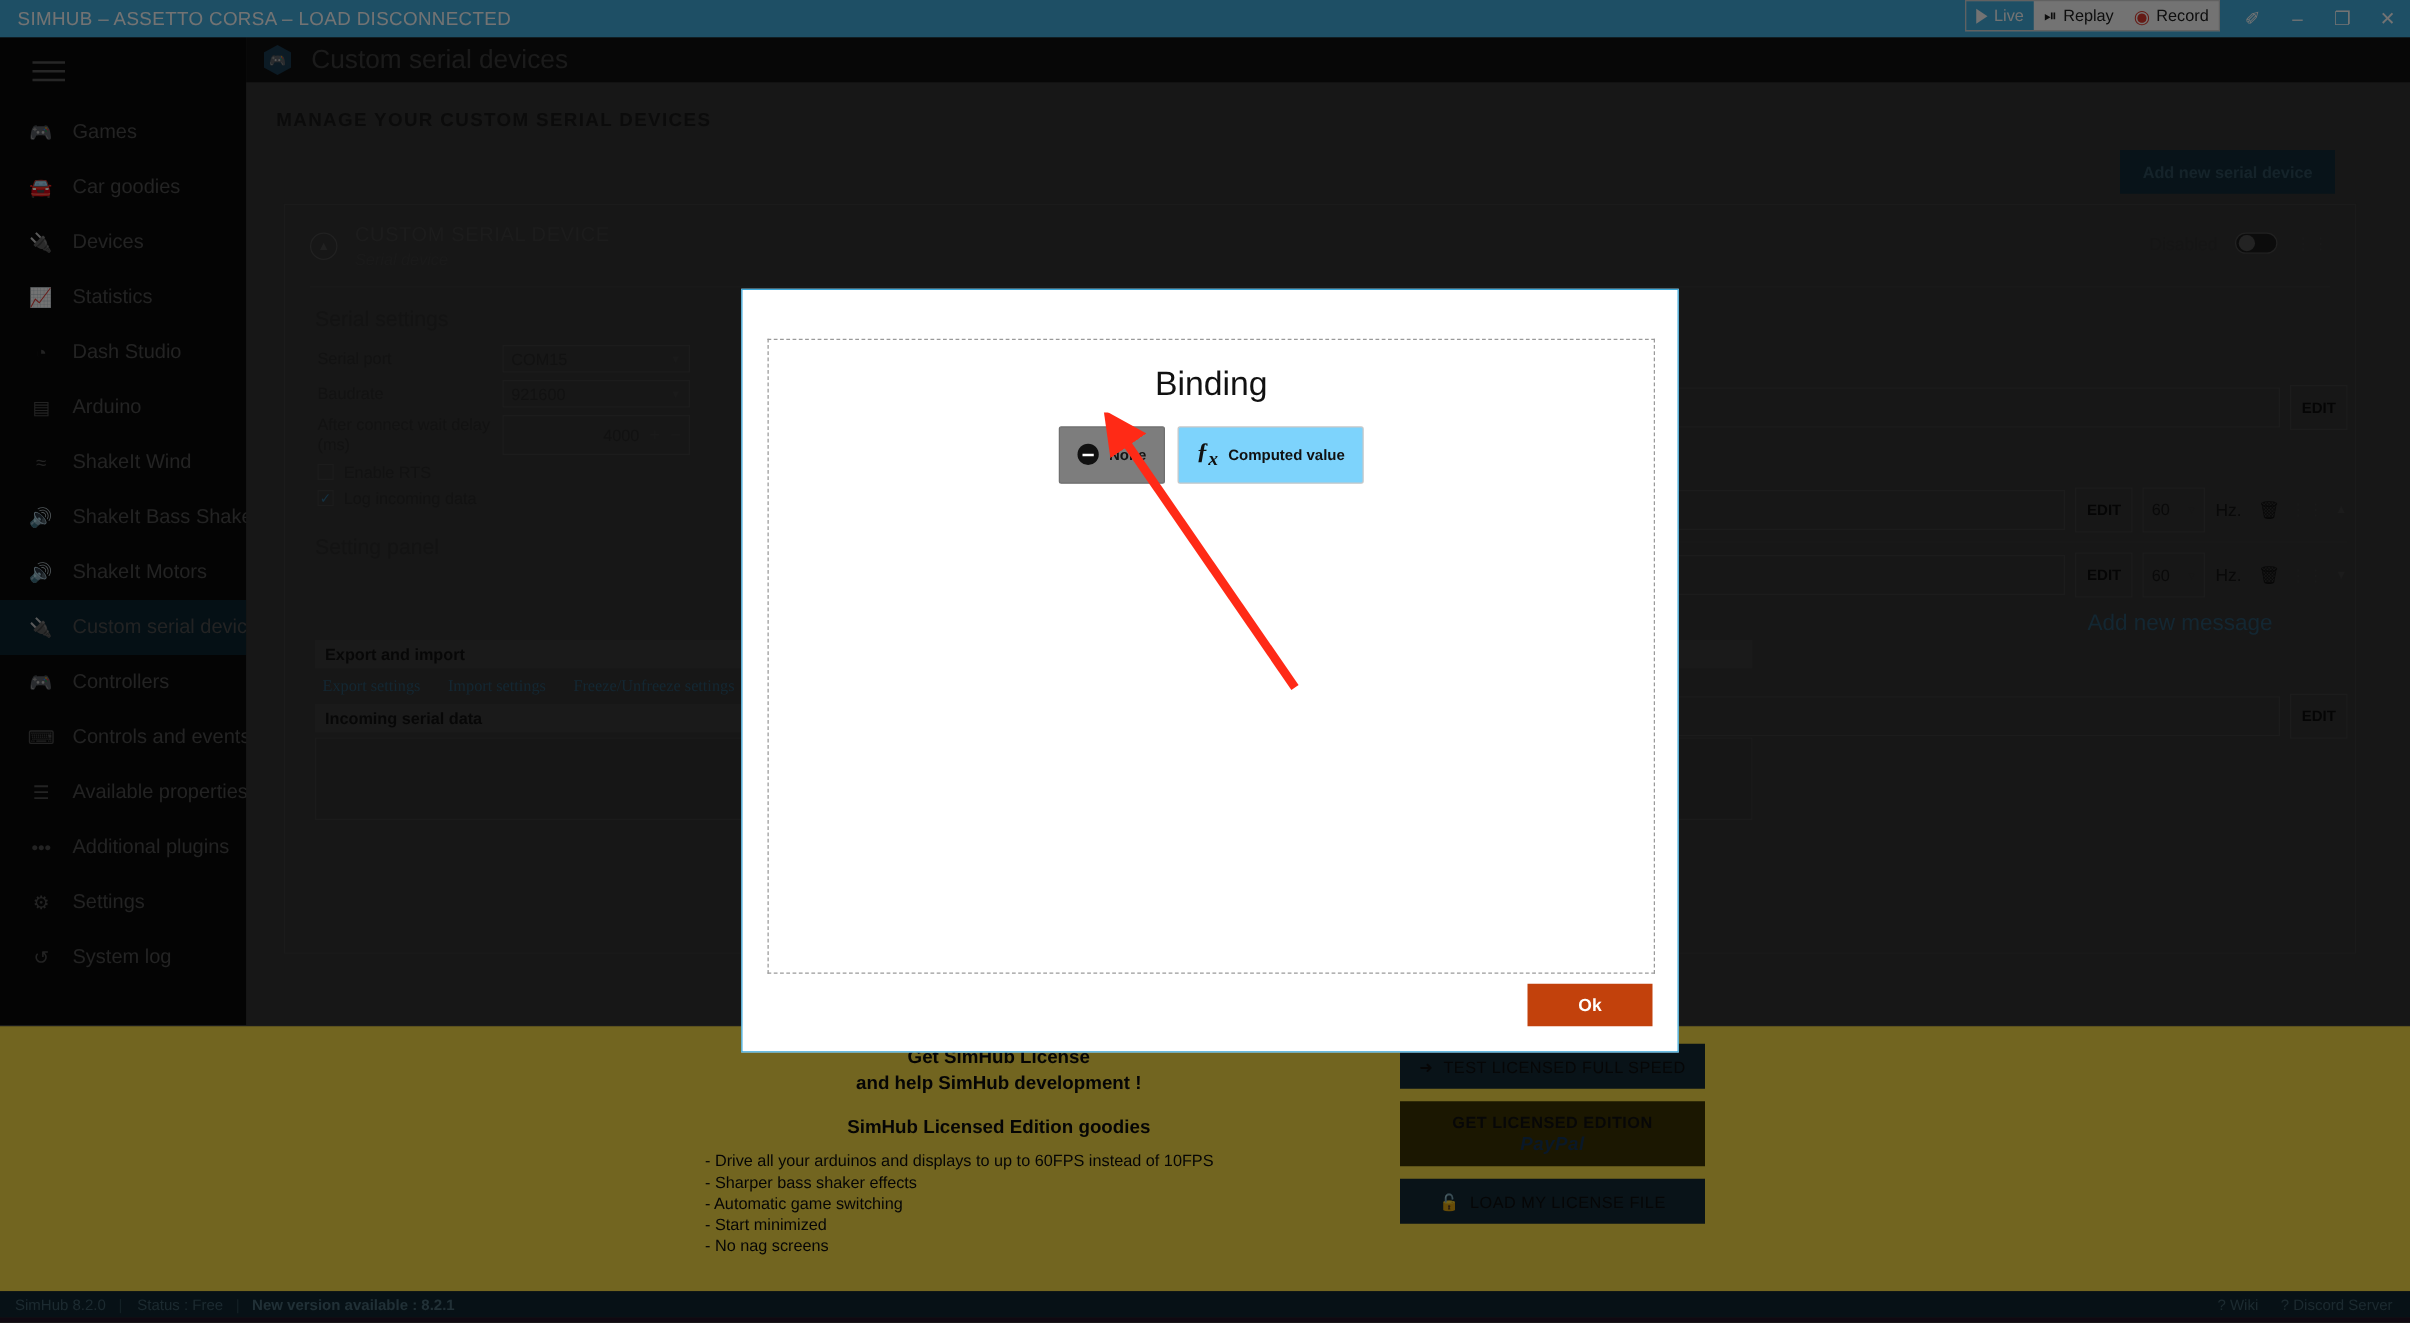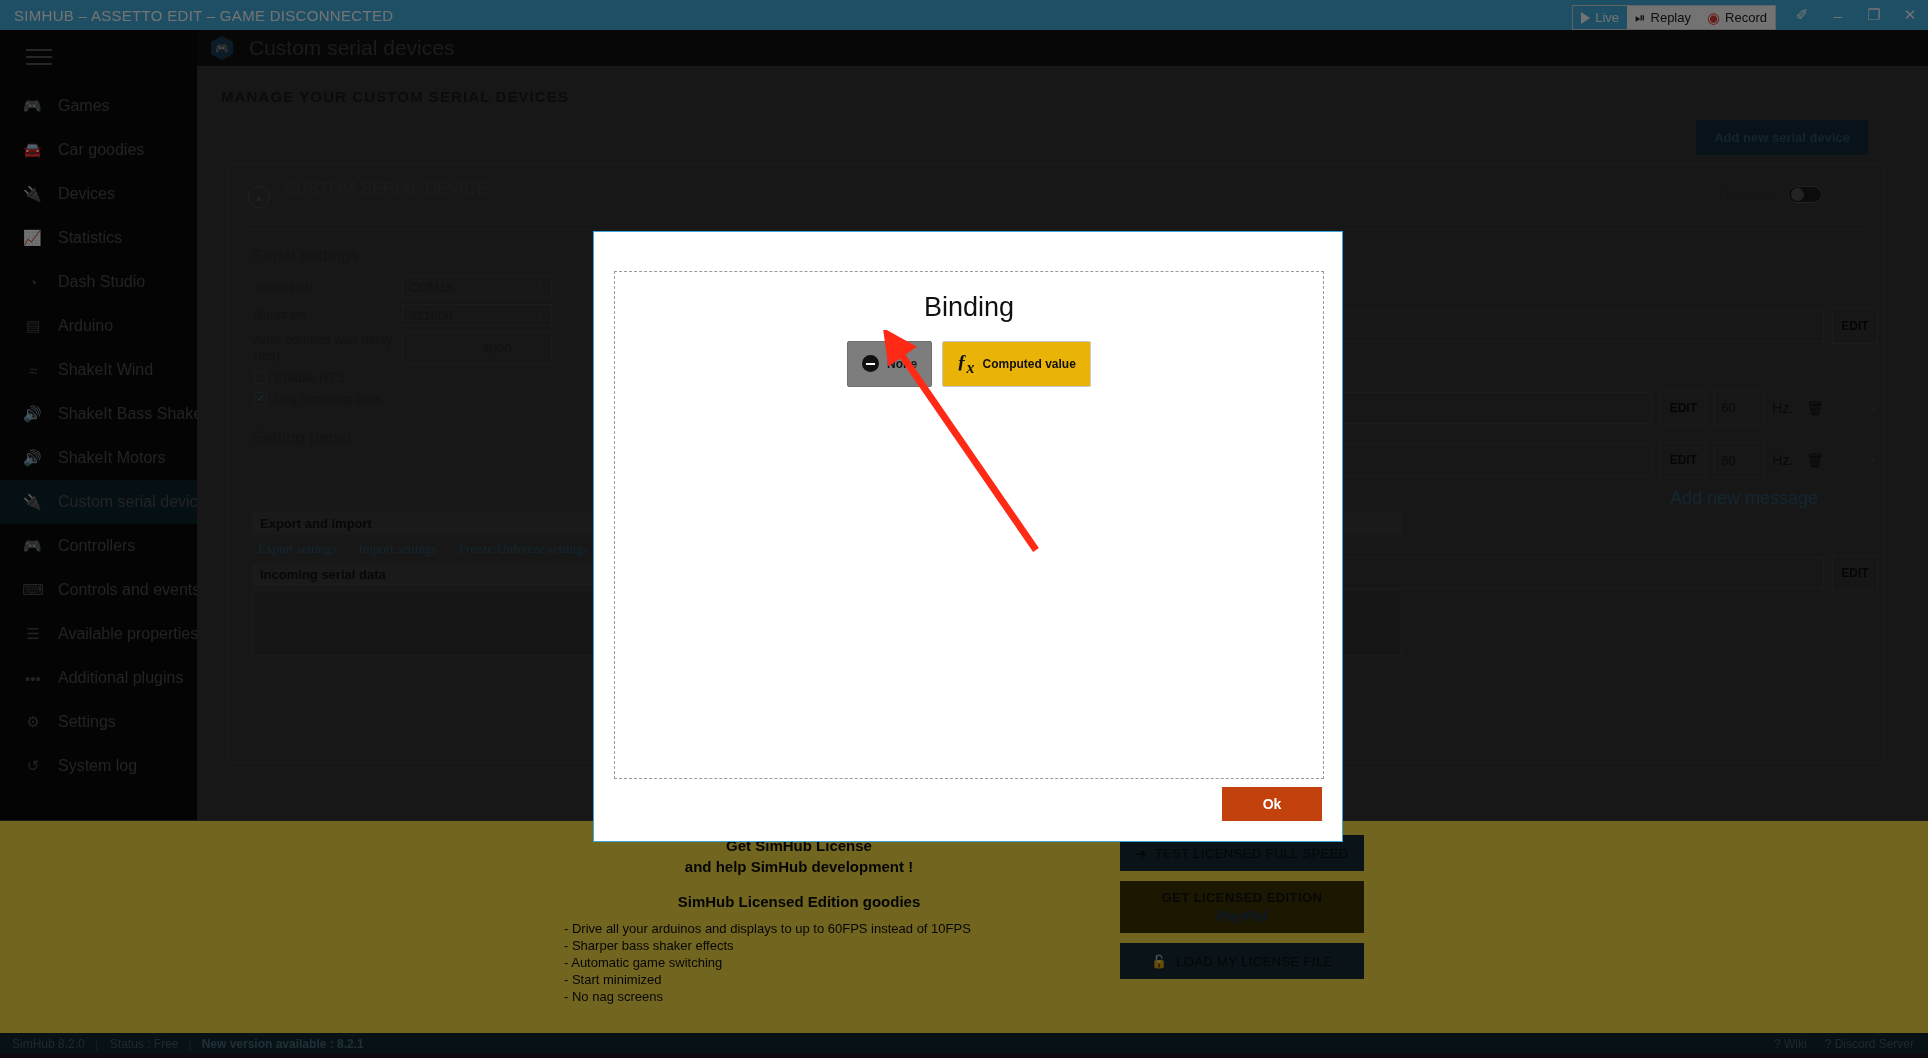--- a/index.html
+++ b/index.html
@@ -18,21 +18,21 @@
   .titlebar {
     position: absolute; top: 0; left: 0; width: 1928px; height: 30px;
     background: #44b0e0; display: flex; align-items: center;
   }
   .titlebar-text {
     color: #ffffff; font-size: 15px; letter-spacing: .3px;
     margin-left: 14px; white-space: nowrap;
   }
   .titlebar-right {
     position: absolute; right: 0; top: 0; height: 30px;
-    display: flex; align-items: flex-end; padding-left: 45px;
+    display: flex; align-items: flex-start; padding-left: 45px;
   }
   .media-group {
     display: flex; align-items: center; background: #ffffff;
     height: 25px; border: 1px solid #d8d8d8; margin-right: 8px;
   }
   .media-btn {
     display: flex; align-items: center; gap: 5px;
     height: 23px; padding: 0 8px; font-size: 13px; color: #202020;
     cursor: pointer;
   }
@@ -230,21 +230,21 @@
     border: 1px dashed #9a9a9a;
   }
   .dialog-title {
     text-align: center; font-size: 27px; color: #111111; margin-top: 20px;
     font-weight: 400;
   }
   .choice-row { display: flex; justify-content: center; gap: 10px; margin-top: 18px; }
   .choice {
     display: flex; align-items: center; gap: 8px; padding: 9px 14px;
     font-size: 12px; font-weight: 700; color: #111; cursor: pointer;
-    border: 1px solid #c8c8c8; background: #eab308; border-radius: 2px;
+    border: 1px solid #c8c8c8; background: #7dd3fc; border-radius: 2px;
   }
   .choice.sel { background: #7d7d7d; border-color: #6f6f6f; color: #141414; }
   .none-ic {
     width: 17px; height: 17px; border-radius: 50%; background: #111;
     display: flex; align-items: center; justify-content: center;
   }
   .none-ic::after { content:''; width: 9px; height: 2.4px; background: #fff; }
   .fx { font-family: "Liberation Serif", serif; font-style: italic; font-size: 19px; }
   .ok-btn {
     position: absolute; right: 20px; bottom: 20px; width: 100px; height: 34px;
@@ -252,21 +252,21 @@
     display: flex; align-items: center; justify-content: center; cursor: pointer;
   }
   .arrow-svg { position: absolute; left: 878px; top: 330px; pointer-events: none; }
 </style>
 </head>
 <body>
 
 <div class="app">
 
   <div class="titlebar">
-    <div class="titlebar-text">SIMHUB – ASSETTO EDIT – GAME DISCONNECTED</div>
+    <div class="titlebar-text">SIMHUB – ASSETTO CORSA – LOAD DISCONNECTED</div>
     <div class="titlebar-right">
       <div class="media-group">
         <div class="media-btn active">
           <span class="tri-play" style="border-left-color:#fff"></span>
           <span>Live</span>
         </div>
         <div class="media-btn">
           <span>⏯</span>
           <span>Replay</span>
         </div>

